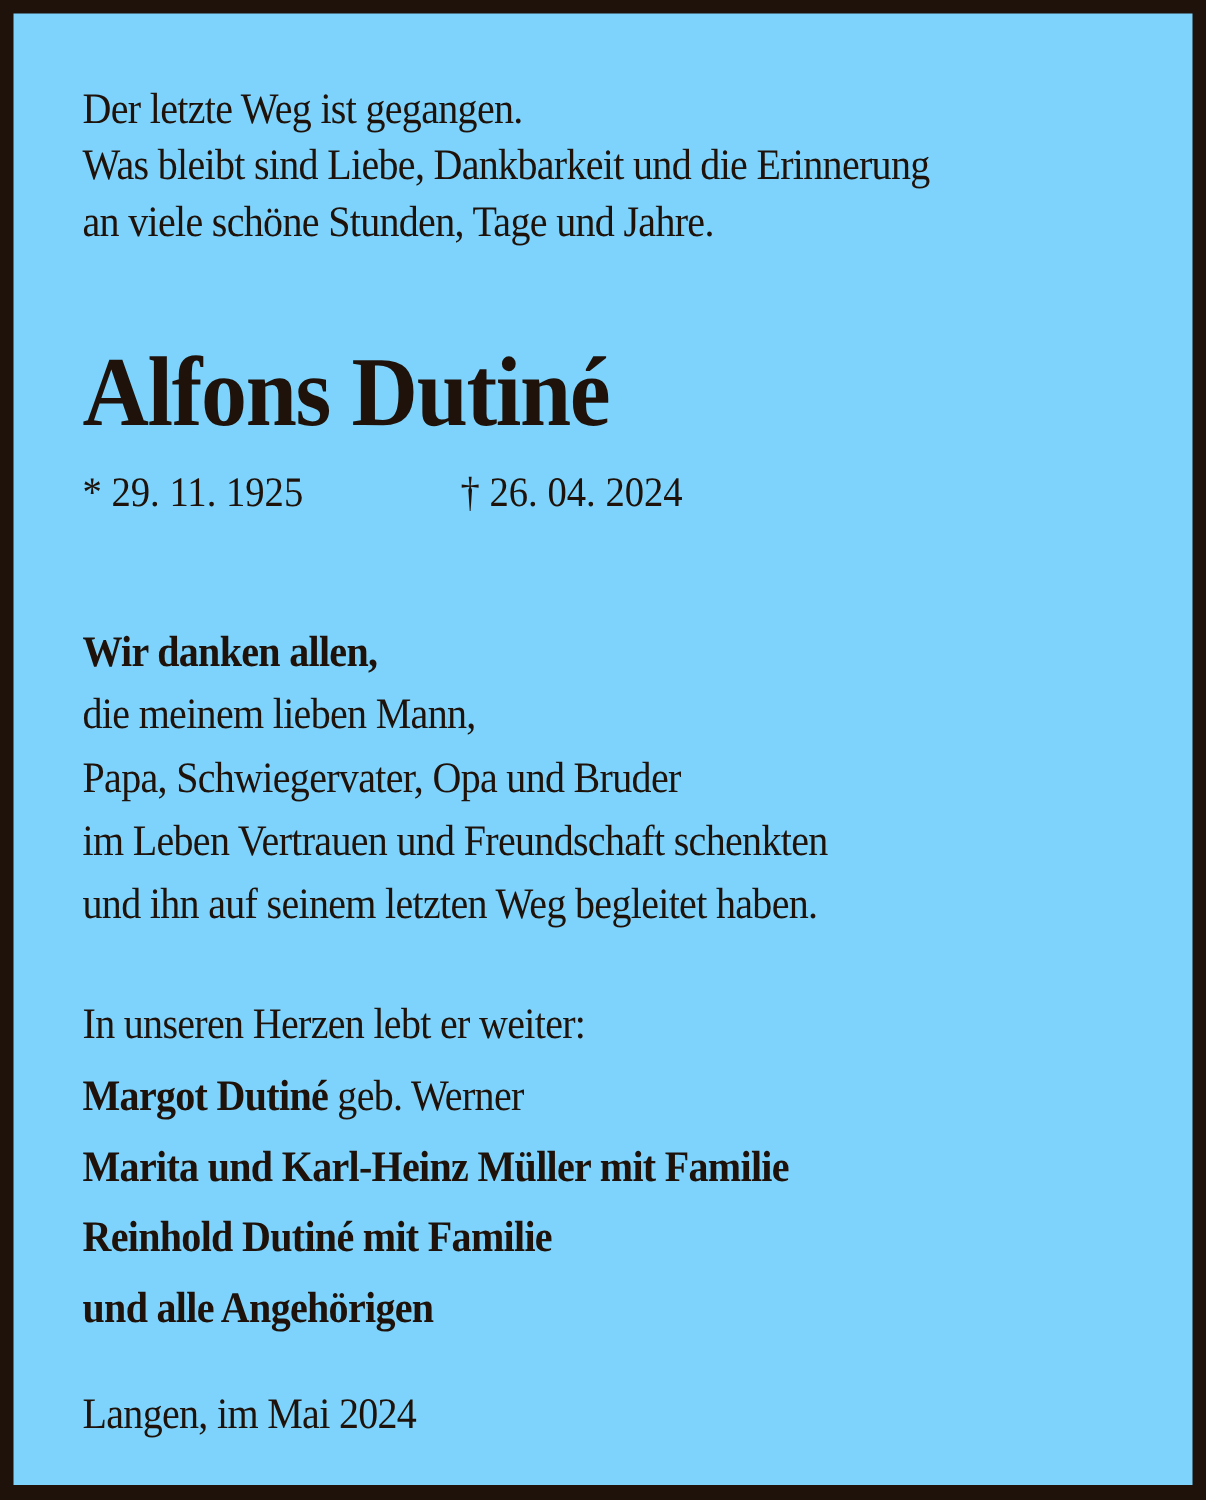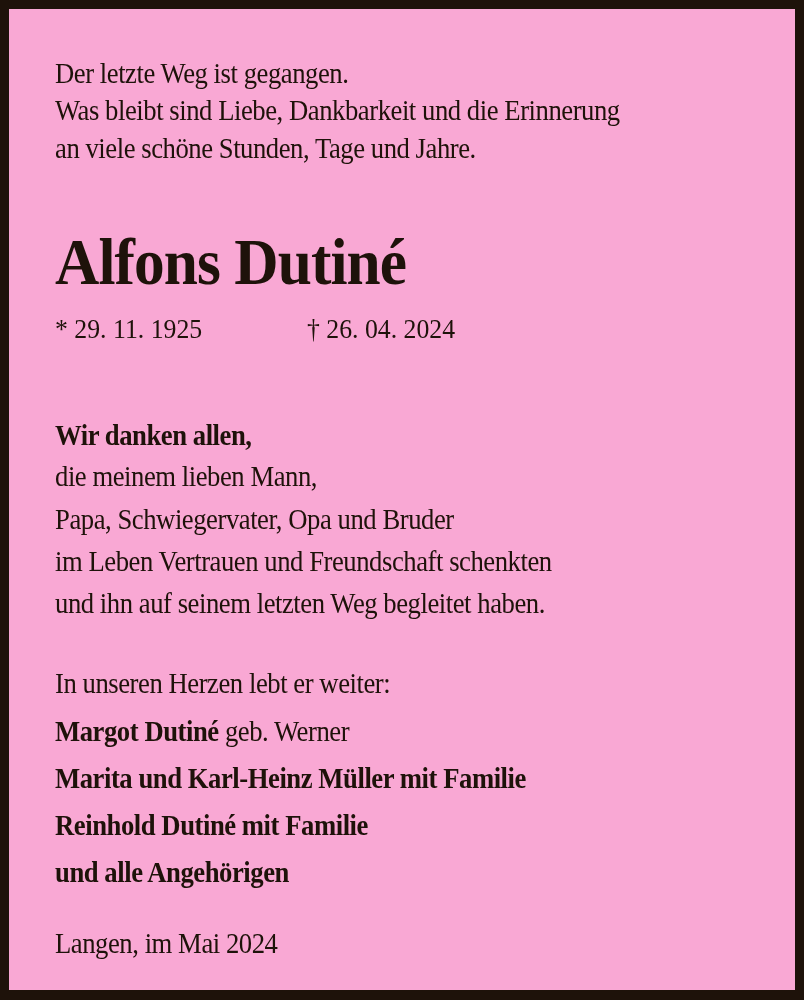--- a/index.html
+++ b/index.html
@@ -4,21 +4,21 @@
   <style>
     html, body { margin: 0; padding: 0; background: #ffffff; }
     body { width: 804px; height: 1000px; overflow: hidden; }
     .frame {
       position: absolute; left: 0; top: 0;
       width: 804px; height: 1000px;
       box-sizing: border-box;
       border: 9px solid #1e120a;
       border-bottom-width: 10px;
       border-right-width: 9px;
-      background: #f9a8d4;
+      background: #7dd3fc;
     }
     .ad {
       position: absolute; left: 0; top: 0; right: 0; bottom: 0;
       font-family: "Liberation Serif", "DejaVu Serif", serif;
       color: #1e120a;
     }
     .t { position: absolute; left: 46px; white-space: nowrap; }
     .reg { font-size: 29px; letter-spacing: -0.5px; transform-origin: left top; transform: scaleX(0.92); }
     .bold { font-weight: bold; }
     .name { font-size: 66px; font-weight: bold; letter-spacing: -1px; transform-origin: left top; transform: scaleX(0.93); }

